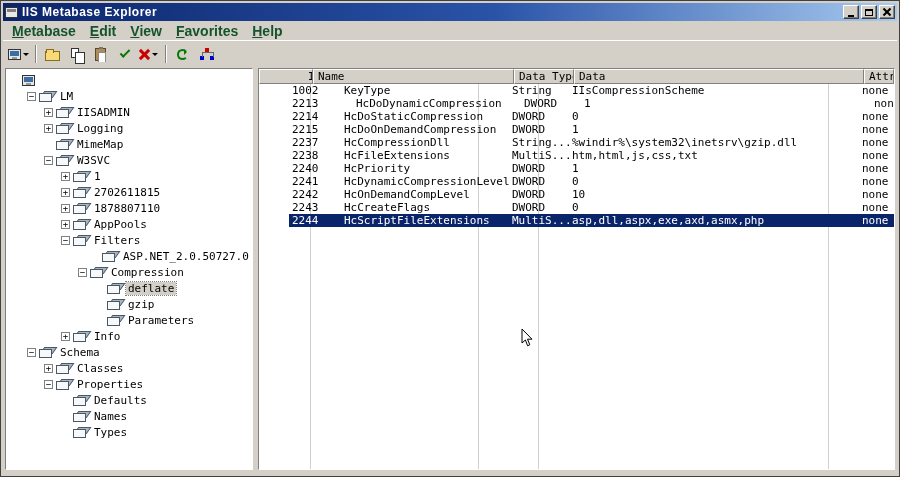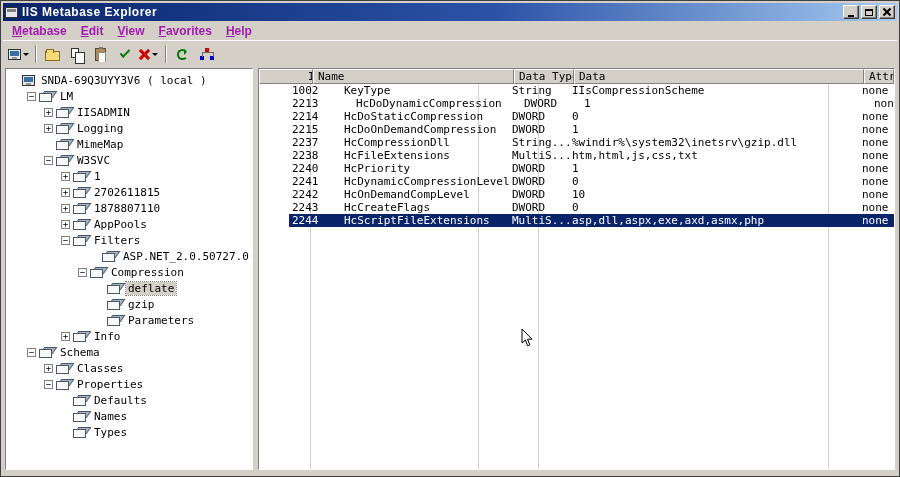--- a/index.html
+++ b/index.html
@@ -37,21 +37,21 @@
   }
   .g-min { width:6px; height:2px; background:#000; margin-top:7px; }
   .g-max { width:8px; height:7px; border:1px solid #000; border-top-width:2px; }
   .g-close { position:relative; width:8px; height:8px; }
   .g-close::before,.g-close::after { content:""; position:absolute; left:-1px; top:3px; width:10px; height:2px; background:#000; }
   .g-close::before { transform:rotate(45deg); }
   .g-close::after  { transform:rotate(-45deg); }
   
   .menubar {
     height:19px; flex:none; display:flex; align-items:center; padding-left:2px;
-    font-family:"Liberation Sans", sans-serif; font-size:12px; font-weight:bold; color:#a21caf;
+    font-family:"Liberation Sans", sans-serif; font-size:14px; font-weight:bold; color:#14532d;
   }
   .menu-item { padding:1px 7px; white-space:nowrap; }
   
   .toolbar {
     height:27px; flex:none; display:flex; align-items:center; padding:1px 4px;
     border-top:1px solid #ffffff;
   }
   .tb-btn { width:23px; height:21px; display:flex; align-items:center; justify-content:center; margin-right:1px; }
   .tb-sep { width:2px; height:18px; border-left:1px solid #808080; border-right:1px solid #ffffff; margin:0 4px; flex:none; }
   .dd-arrow { width:0; height:0; border:3px solid transparent; border-top-color:#000; margin-left:2px; margin-top:4px; }
@@ -176,21 +176,20 @@
       <div class="tb-btn">
         <div class="i-network"></div>
       </div>
     </div>
 
   <div class="content">
     <div class="tree-panel">
         <div class="trow" style="padding-left: 4px;">
           <div class="espace"></div>
           <div class="i-computer"></div>
-          <span class="tlabel">SNDA-69Q3UYY3V6 ( local )</span>
         </div>
         <div class="trow" style="padding-left: 21px;">
           <div class="ebox">−</div>
           <div class="i-drawer"></div>
           <span class="tlabel">LM</span>
         </div>
         <div class="trow" style="padding-left: 38px;">
           <div class="ebox">+</div>
           <div class="i-drawer"></div>
           <span class="tlabel">IISADMIN</span>

